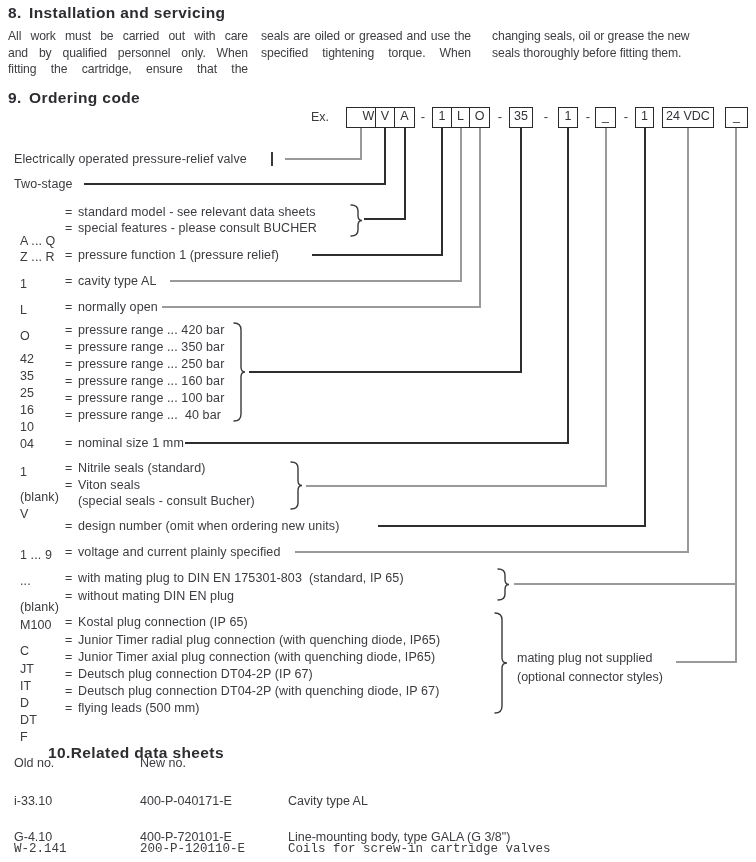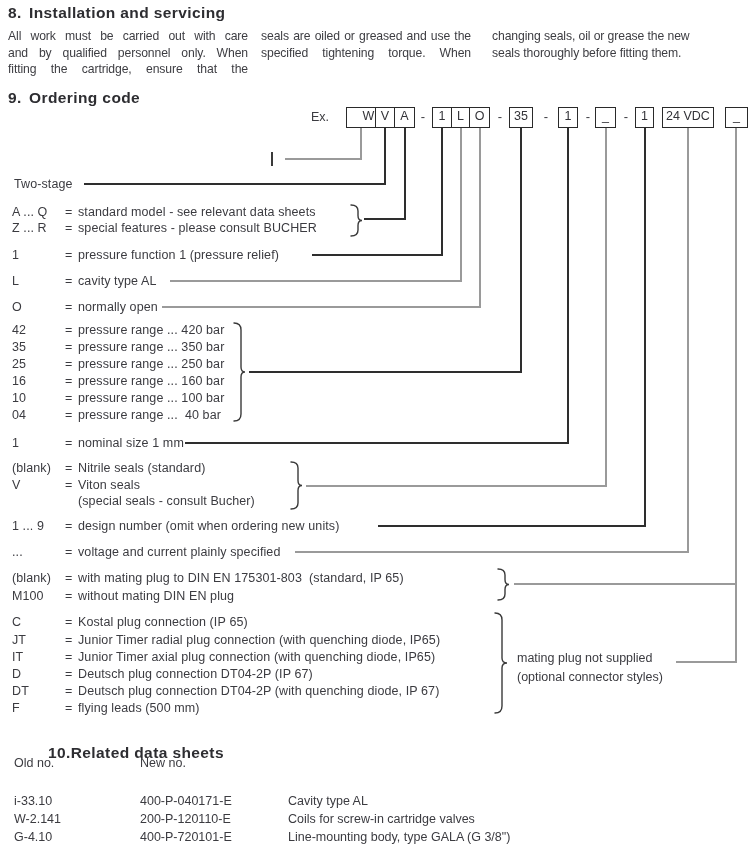--- a/index.html
+++ b/index.html
@@ -22,21 +22,21 @@
   .odash { position:absolute; top:107px; height:21px; line-height:19px;
     text-align:center; font-size:13px; }
   .vline { position:absolute; width:2px; top:128px; }
   .hline { position:absolute; height:2px; }
   .lg { background:#9a9a9a; }
   .ld { background:#2e2e2e; }
   .brace { position:absolute; }
   .crow, .lrow { position:absolute; left:12px; height:16px; line-height:16px;
     font-size:12.5px; letter-spacing:0.1px; white-space:nowrap; }
   .lrow { left:14px; }
-  .crow .ccode { position:absolute; left:0; }
+  .crow .ccode { position:absolute; left:8px;margin-top:29px; }
   .crow .ceq   { position:absolute; left:53px; }
   .crow .cdesc { position:absolute; left:66px; }
   .cursorbar { position:absolute; left:271px; top:152px; width:1.5px; height:14px;
     background:#3a3a3a; }
   .sidenote { position:absolute; left:517px; height:16px; line-height:16px;
     font-size:12.5px; white-space:nowrap; }
   .trow { position:absolute; left:0; width:732px; height:17px; line-height:17px;
     font-size:12.5px; white-space:nowrap; }
   .trow .c1 { position:absolute; left:14px; }
   .trow .c2 { position:absolute; left:140px; }
@@ -119,20 +119,21 @@
   <svg class="brace" style="left:290px; top:461px;" width="13" height="49" viewBox="0 0 13 49">
     <path d="M1,1 Q8,1 8,7 L8,19.5 Q8,24.5 12,24.5 Q8,24.5 8,29.5 L8,42 Q8,48 1,48" fill="none" stroke="#3a3a3a" stroke-width="1.4" stroke-linecap="round"></path>
   </svg>
   <svg class="brace" style="left:497px; top:568px;" width="13" height="33" viewBox="0 0 13 33">
     <path d="M1,1 Q8,1 8,7 L8,11.5 Q8,16.5 12,16.5 Q8,16.5 8,21.5 L8,26 Q8,32 1,32" fill="none" stroke="#3a3a3a" stroke-width="1.4" stroke-linecap="round"></path>
   </svg>
   <svg class="brace" style="left:494px; top:612px;" width="14" height="102" viewBox="0 0 14 102">
     <path d="M1,1 Q8,1 8,8 L8,46 Q8,51 13,51 Q8,51 8,56 L8,94 Q8,101 1,101" fill="none" stroke="#3a3a3a" stroke-width="1.4" stroke-linecap="round"></path>
   </svg>
 
+  <div class="lrow" style="top:151px;">Electrically operated pressure-relief valve</div>
   <div class="cursorbar"></div>
   <div class="lrow" style="top:176px;">Two-stage</div>
 
   <div class="crow" style="top:204px;">
       <span class="ccode">A ... Q</span>
       <span class="ceq">=</span>
       <span class="cdesc">standard model - see relevant data sheets</span>
     </div>
   <div class="crow" style="top:220px;">
       <span class="ccode">Z ... R</span>
@@ -262,21 +263,21 @@
   </div>
   <div class="trow" style="top:755px;">
     <span class="c1">Old no.</span>
     <span class="c2">New no.</span>
   </div>
   <div class="trow" style="top:793px;">
     <span class="c1">i-33.10</span>
     <span class="c2">400-P-040171-E</span>
     <span class="c3">Cavity type AL</span>
   </div>
-  <div class="trow" style="top:811px;">
+  <div class="trow" style="top:841px;font-family:Liberation Mono, monospace;">
     <span class="c1">W-2.141</span>
     <span class="c2">200-P-120110-E</span>
     <span class="c3">Coils for screw-in cartridge valves</span>
   </div>
   <div class="trow" style="top:829px;">
     <span class="c1">G-4.10</span>
     <span class="c2">400-P-720101-E</span>
     <span class="c3">Line-mounting body, type GALA (G 3/8")</span>
   </div>
 

